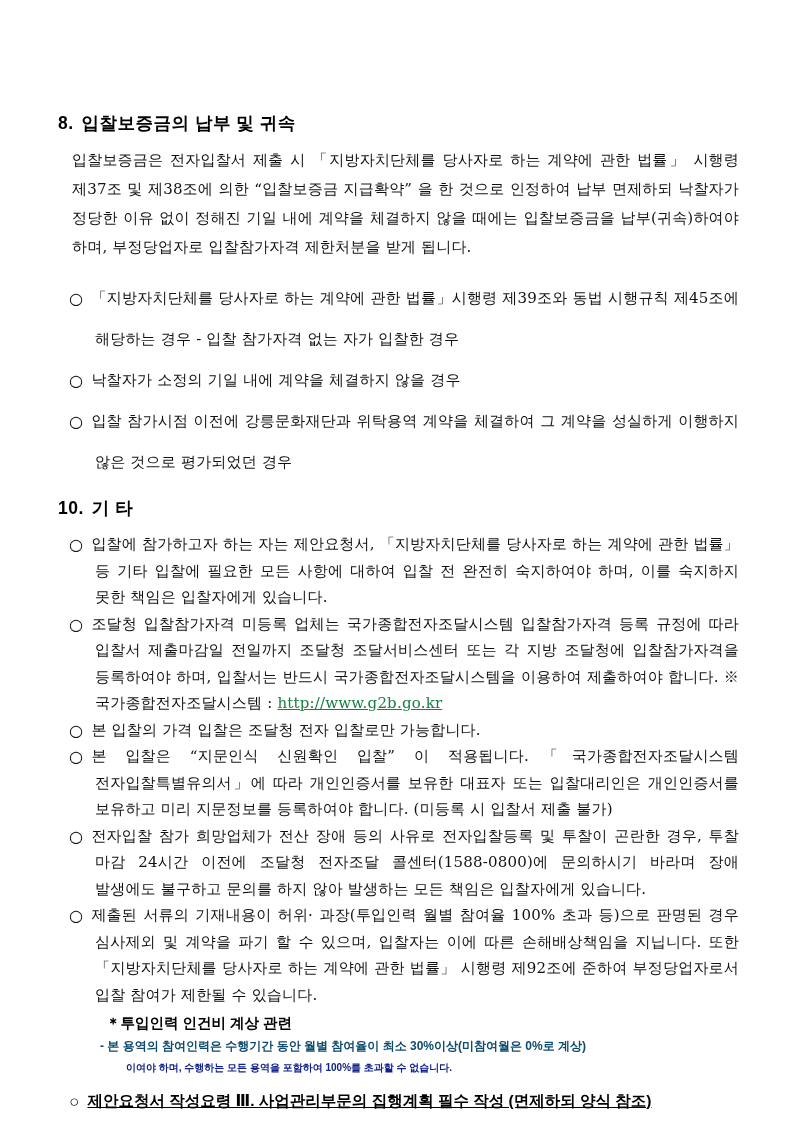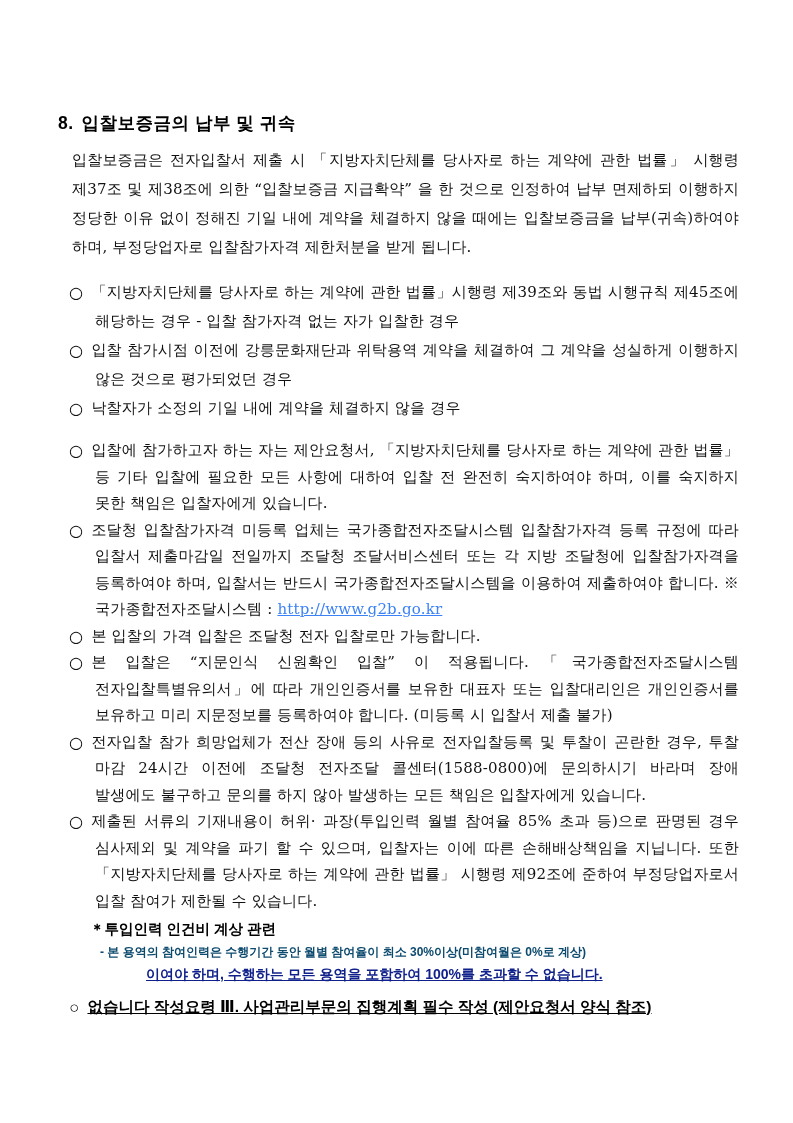--- a/index.html
+++ b/index.html
@@ -42,64 +42,63 @@
     line-height: 29px;
     text-align: justify;
     word-break: keep-all;
     letter-spacing: 0.2px;
   }
   
   .bullet {
     margin: 0 0 0 37px;
     text-indent: -25px;
     font-size: 15px;
-    line-height: 29px;
+    line-height: 41px;
     text-align: justify;
     word-break: keep-all;
     letter-spacing: 0.2px;
   }
   .sec10 .bullet {
     line-height: 26.5px;
   }
   .marker {
     font-size: 14px;
     margin-right: 9px;
     display: inline-block;
     text-indent: 0;
     transform: scale(1.15);
   }
   .link {
-    color: #3b82f6;
+    color: #15803d;
     text-decoration: underline;
     cursor: pointer;
   }
   
   .note {
     margin-top: 4px;
     font-family: "Liberation Sans", "DejaVu Sans", sans-serif;
     font-weight: bold;
   }
   .note-title {
-    margin: 0 0 0 32px;
+    margin: 0 0 0 48px;
     font-size: 14.5px;
     line-height: 23px;
     color: #000000;
   }
   .note-line1 {
     margin: 0 0 0 42px;
     font-size: 12px;
     line-height: 22px;
     color: #0c4a6e;
   }
   .note-line2 {
-    margin: 0 0 0 88px;
-    font-size: 14px;
+    margin: 0 0 0 68px;
+    font-size: 10px;
     line-height: 22px;
     color: #10218b;
-    text-decoration: underline;
   }
   
   .final-bullet {
     margin: 8px 0 0 37px;
     text-indent: -25px;
     font-family: "Liberation Sans", "DejaVu Sans", sans-serif;
     font-size: 15.5px;
     font-weight: bold;
     line-height: 28px;
     color: #000000;
@@ -111,46 +110,49 @@
 </head>
 <body>
 
 <div class="page">
   <div class="content">
 
     <section>
       <h2 class="sec-h">
         <span class="sec-num">8.</span><span>입찰보증금의 납부 및 귀속</span>
       </h2>
-      <p class="body-para">입찰보증금은 전자입찰서 제출 시 「지방자치단체를 당사자로 하는 계약에 관한 법률」 시행령 제37조 및 제38조에 의한 “입찰보증금 지급확약” 을 한 것으로 인정하여 납부 면제하되 이행하지 정당한 이유 없이 정해진 기일 내에 계약을 체결하지 않을 때에는 입찰보증금을 납부(귀속)하여야 하며, 부정당업자로 입찰참가자격 제한처분을 받게 됩니다.</p>
+      <p class="body-para">입찰보증금은 전자입찰서 제출 시 「지방자치단체를 당사자로 하는 계약에 관한 법률」 시행령 제37조 및 제38조에 의한 “입찰보증금 지급확약” 을 한 것으로 인정하여 납부 면제하되 낙찰자가 정당한 이유 없이 정해진 기일 내에 계약을 체결하지 않을 때에는 입찰보증금을 납부(귀속)하여야 하며, 부정당업자로 입찰참가자격 제한처분을 받게 됩니다.</p>
     </section>
 
     <section class="sec9">
       <p class="bullet"><span class="marker">○</span><span class="bt">「지방자치단체를 당사자로 하는 계약에 관한 법률」시행령 제39조와 동법 시행규칙 제45조에 해당하는 경우 - 입찰 참가자격 없는 자가 입찰한 경우</span></p>
+      <p class="bullet"><span class="marker">○</span><span class="bt">낙찰자가 소정의 기일 내에 계약을 체결하지 않을 경우</span></p>
       <p class="bullet"><span class="marker">○</span><span class="bt">입찰 참가시점 이전에 강릉문화재단과 위탁용역 계약을 체결하여 그 계약을 성실하게 이행하지 않은 것으로 평가되었던 경우</span></p>
-      <p class="bullet"><span class="marker">○</span><span class="bt">낙찰자가 소정의 기일 내에 계약을 체결하지 않을 경우</span></p>
     </section>
 
     <section class="sec10">
+      <h2 class="sec-h">
+        <span class="sec-num">10.</span><span>기  타</span>
+      </h2>
 
       <p class="bullet"><span class="marker">○</span><span class="bt">입찰에 참가하고자 하는 자는 제안요청서, 「지방자치단체를 당사자로 하는 계약에 관한 법률」 등 기타 입찰에 필요한 모든 사항에 대하여 입찰 전 완전히 숙지하여야 하며, 이를 숙지하지 못한 책임은 입찰자에게 있습니다.</span></p>
 
       <p class="bullet"><span class="marker">○</span><span class="bt">조달청 입찰참가자격 미등록 업체는 국가종합전자조달시스템 입찰참가자격 등록 규정에 따라 입찰서 제출마감일 전일까지 조달청 조달서비스센터 또는 각 지방 조달청에 입찰참가자격을 등록하여야 하며, 입찰서는 반드시 국가종합전자조달시스템을 이용하여 제출하여야 합니다. ※국가종합전자조달시스템 : </span><a class="link" href="#">http://www.g2b.go.kr</a></p>
 
       <p class="bullet"><span class="marker">○</span><span class="bt">본 입찰의 가격 입찰은 조달청 전자 입찰로만 가능합니다.</span></p>
 
       <p class="bullet"><span class="marker">○</span><span class="bt">본 입찰은 “지문인식 신원확인 입찰” 이 적용됩니다.「국가종합전자조달시스템 전자입찰특별유의서」에 따라 개인인증서를 보유한 대표자 또는 입찰대리인은 개인인증서를 보유하고 미리 지문정보를 등록하여야 합니다. (미등록 시 입찰서 제출 불가)</span></p>
 
       <p class="bullet"><span class="marker">○</span><span class="bt">전자입찰 참가 희망업체가 전산 장애 등의 사유로 전자입찰등록 및 투찰이 곤란한 경우, 투찰 마감 24시간 이전에 조달청 전자조달 콜센터(1588-0800)에 문의하시기 바라며 장애 발생에도 불구하고 문의를 하지 않아 발생하는 모든 책임은 입찰자에게 있습니다.</span></p>
 
-      <p class="bullet"><span class="marker">○</span><span class="bt">제출된 서류의 기재내용이 허위· 과장(투입인력 월별 참여율 85% 초과 등)으로 판명된 경우 심사제외 및 계약을 파기 할 수 있으며, 입찰자는 이에 따른 손해배상책임을 지닙니다. 또한 「지방자치단체를 당사자로 하는 계약에 관한 법률」 시행령 제92조에 준하여 부정당업자로서 입찰 참여가 제한될 수 있습니다.</span></p>
+      <p class="bullet"><span class="marker">○</span><span class="bt">제출된 서류의 기재내용이 허위· 과장(투입인력 월별 참여율 100% 초과 등)으로 판명된 경우 심사제외 및 계약을 파기 할 수 있으며, 입찰자는 이에 따른 손해배상책임을 지닙니다. 또한 「지방자치단체를 당사자로 하는 계약에 관한 법률」 시행령 제92조에 준하여 부정당업자로서 입찰 참여가 제한될 수 있습니다.</span></p>
 
       <div class="note">
         <p class="note-title">＊투입인력 인건비 계상 관련</p>
         <p class="note-line1">- 본 용역의 참여인력은 수행기간 동안 월별 참여율이 최소 30%이상(미참여월은 0%로 계상)</p>
         <p class="note-line2">이여야 하며, 수행하는 모든 용역을 포함하여 100%를 초과할 수 없습니다.</p>
       </div>
 
-      <p class="final-bullet"><span class="marker">○</span><span class="bt">없습니다 작성요령 Ⅲ. 사업관리부문의 집행계획 필수 작성 (제안요청서 양식 참조)</span></p>
+      <p class="final-bullet"><span class="marker">○</span><span class="bt">제안요청서 작성요령 Ⅲ. 사업관리부문의 집행계획 필수 작성 (면제하되 양식 참조)</span></p>
     </section>
 
   </div>
 </div>
 
 </body></html>

